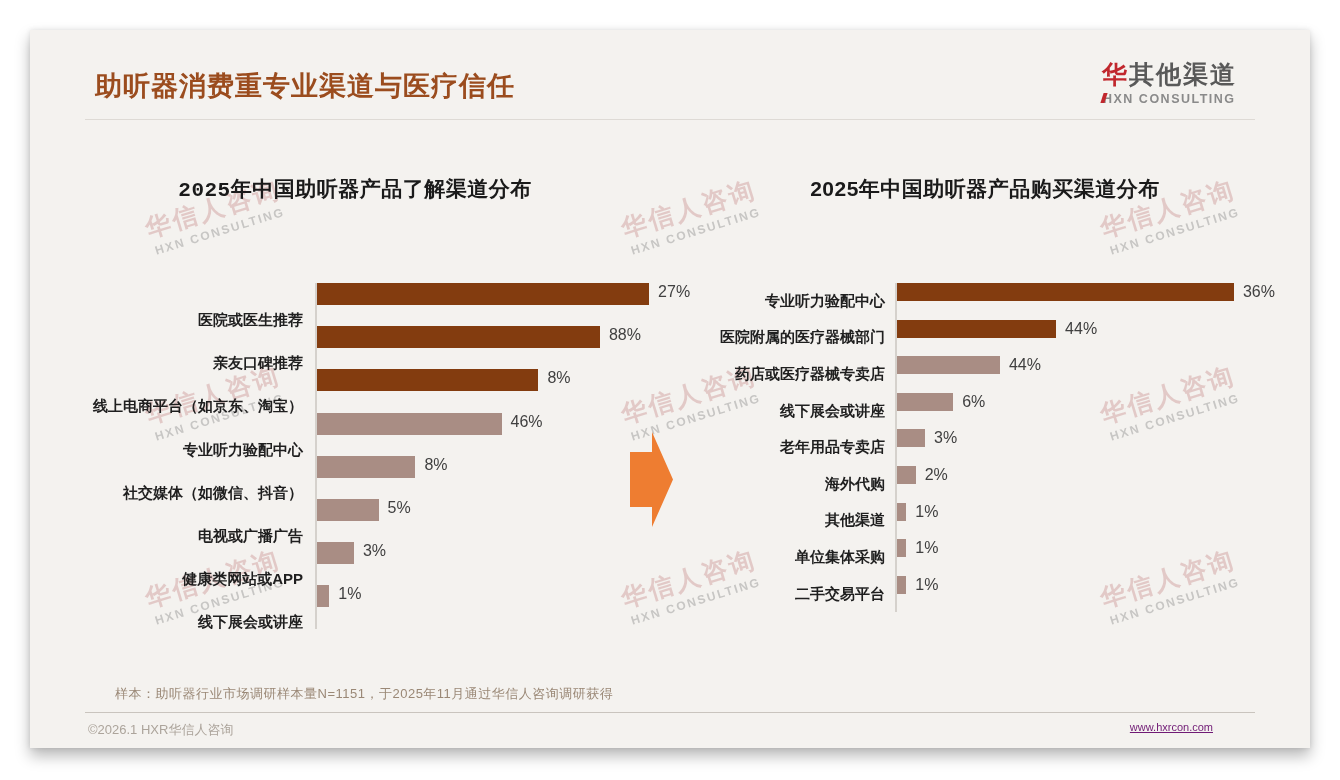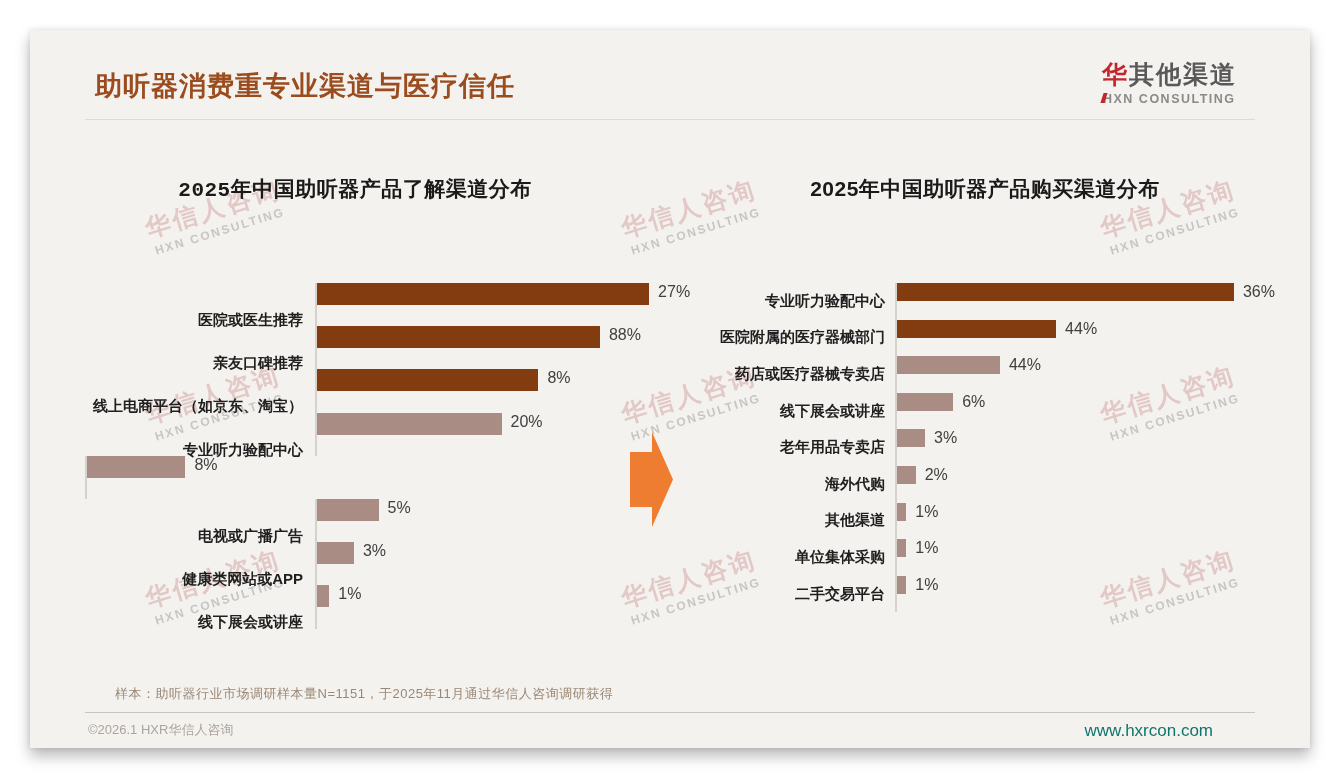--- a/index.html
+++ b/index.html
@@ -42,21 +42,21 @@
   .bar{ flex:none; }
   .chart-left  .bar{ height:22px; }
   .chart-right .bar{ height:18px; }
   .row-value{ margin-left:9px; font-size:16px; color:#404040; white-space:nowrap; }
   
   .flow-arrow{ position:absolute; left:600px; top:402px; }
   
   .footnote{ position:absolute; left:85px; top:655px; font-size:13px; color:#9A8876; letter-spacing:0.5px; }
   .footer-divider{ position:absolute; left:55px; top:682px; width:1170px; height:1px; background:#C9C4BE; }
   .footer-left{ position:absolute; left:58px; top:691px; font-size:13px; color:#ACA49B; }
-  .footer-right{ position:absolute; right:97px; top:691px; font-size:17px; color:#0f766e; }
+  .footer-right{ position:absolute; right:97px; top:691px; font-size:11px; color:#701a75;text-decoration:underline; }
 </style>
 </head>
 <body>
 
 <div class="page-card">
 
   <div>
     <div class="wm" style="left:95px;  top:162px;">
         <div class="wm-cn">华信人咨询</div>
         <div class="wm-en">HXN CONSULTING</div>
@@ -126,25 +126,26 @@
     <div class="bar-area">
       <div class="bar" style="width: 221.4px; background: rgb(131, 60, 15);"></div>
       <div class="row-value">8%</div>
     </div>
   </div>
 
   <div class="row">
     <div class="row-label">专业听力验配中心</div>
     <div class="bar-area">
       <div class="bar" style="width: 184.5px; background: rgb(169, 141, 132);"></div>
-      <div class="row-value">20%</div>
-    </div>
-  </div>
-
-  <div class="row">
+      <div class="row-value">46%</div>
+    </div>
+  </div>
+
+  <div class="row">
+    <div class="row-label">社交媒体（如微信、抖音）</div>
     <div class="bar-area">
       <div class="bar" style="width: 98.4px; background: rgb(169, 141, 132);"></div>
       <div class="row-value">8%</div>
     </div>
   </div>
 
   <div class="row">
     <div class="row-label">电视或广播广告</div>
     <div class="bar-area">
       <div class="bar" style="width: 61.5px; background: rgb(169, 141, 132);"></div>

